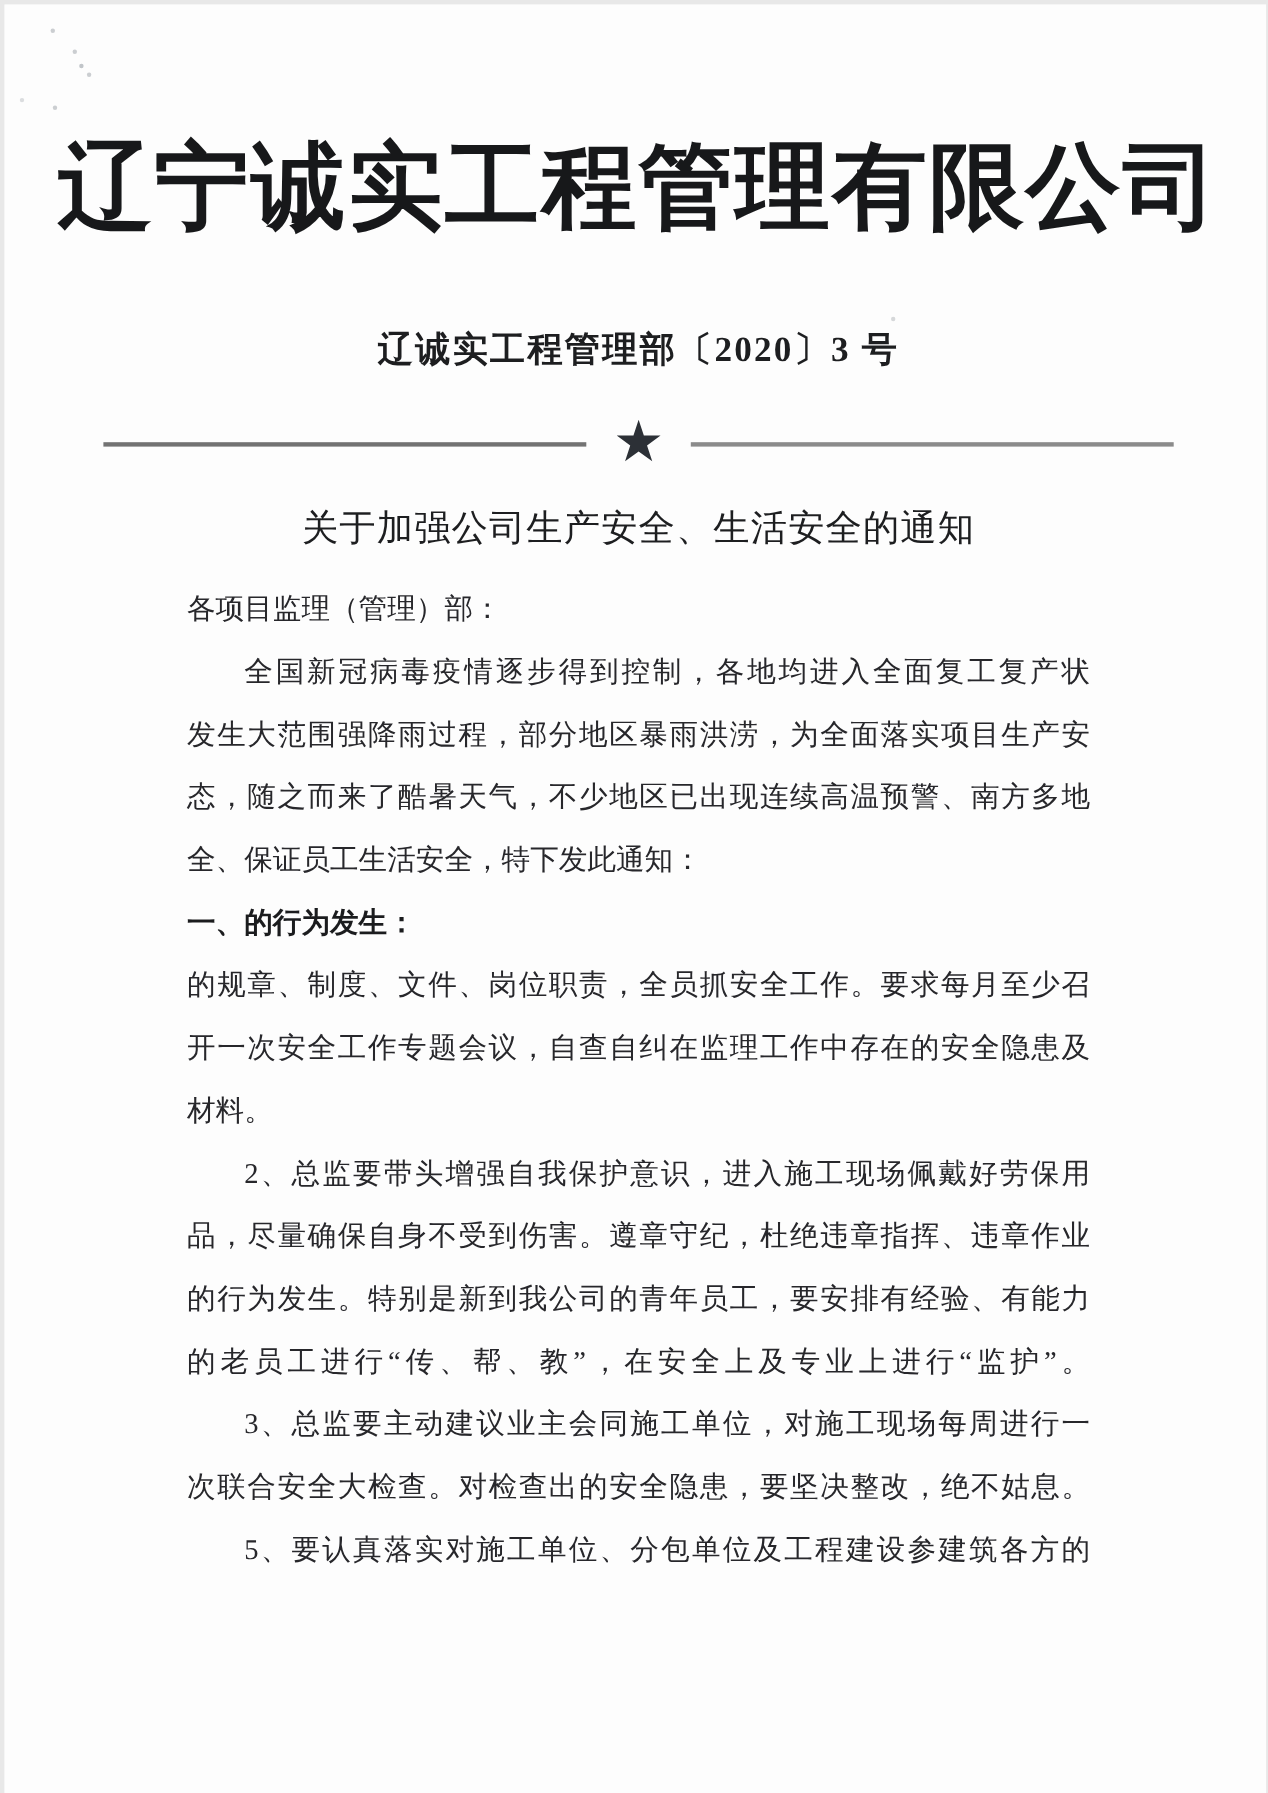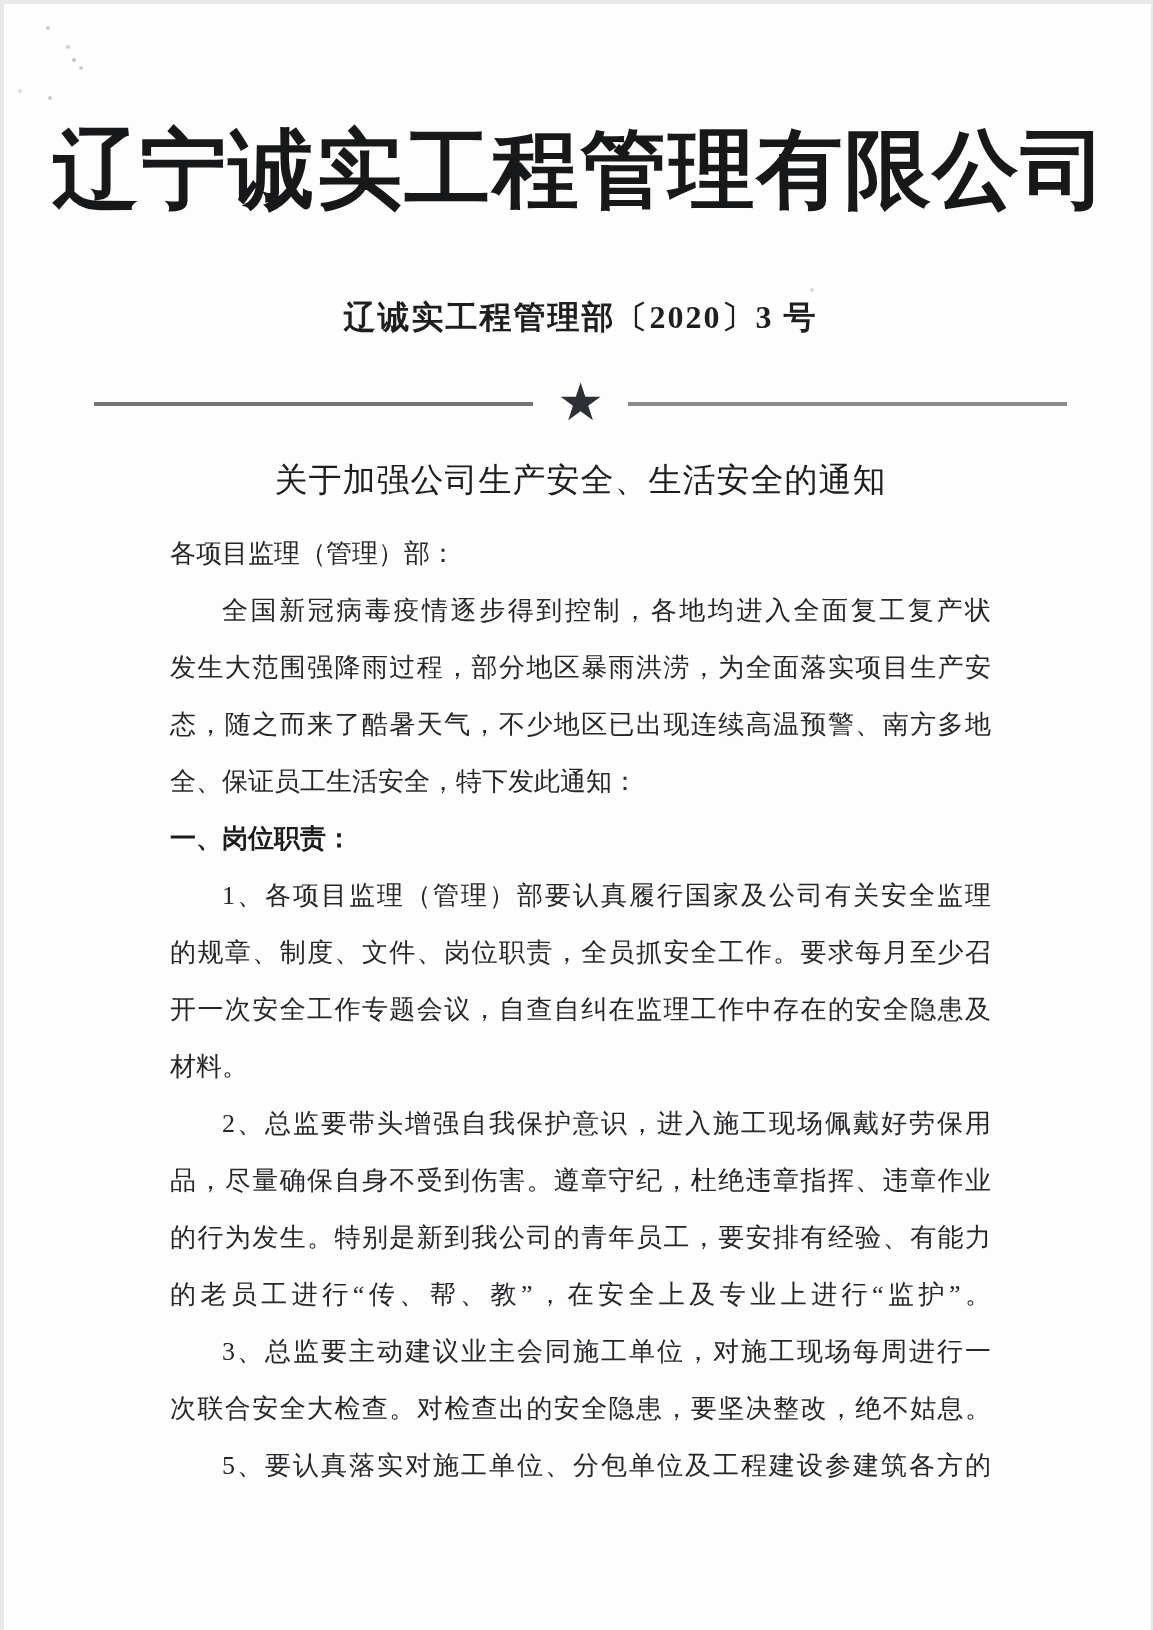--- a/index.html
+++ b/index.html
@@ -91,22 +91,21 @@
   </div>
 
   <h2 class="doc-title">关于加强公司生产安全、生活安全的通知</h2>
 
   <div class="body">
       <div class="line">各项目监理（管理）部：</div>
       <div class="line fill indent">全国新冠病毒疫情逐步得到控制，各地均进入全面复工复产状</div>
       <div class="line fill">发生大范围强降雨过程，部分地区暴雨洪涝，为全面落实项目生产安</div>
       <div class="line fill">态，随之而来了酷暑天气，不少地区已出现连续高温预警、南方多地</div>
       <div class="line">全、保证员工生活安全，特下发此通知：</div>
-      <div class="line bold">一、岗位职责：</div>
-      <div class="line fill indent">1、各项目监理（管理）部要认真履行国家及公司有关安全监理</div>
+      <div class="line bold">一、的行为发生：</div>
       <div class="line fill">的规章、制度、文件、岗位职责，全员抓安全工作。要求每月至少召</div>
       <div class="line fill">开一次安全工作专题会议，自查自纠在监理工作中存在的安全隐患及</div>
       <div class="line">材料。</div>
       <div class="line fill indent">2、总监要带头增强自我保护意识，进入施工现场佩戴好劳保用</div>
       <div class="line fill">品，尽量确保自身不受到伤害。遵章守纪，杜绝违章指挥、违章作业</div>
       <div class="line fill">的行为发生。特别是新到我公司的青年员工，要安排有经验、有能力</div>
       <div class="line fill">的老员工进行“传、帮、教”，在安全上及专业上进行“监护”。</div>
       <div class="line fill indent">3、总监要主动建议业主会同施工单位，对施工现场每周进行一</div>
       <div class="line fill">次联合安全大检查。对检查出的安全隐患，要坚决整改，绝不姑息。</div>
       <div class="line fill indent">5、要认真落实对施工单位、分包单位及工程建设参建筑各方的</div>

